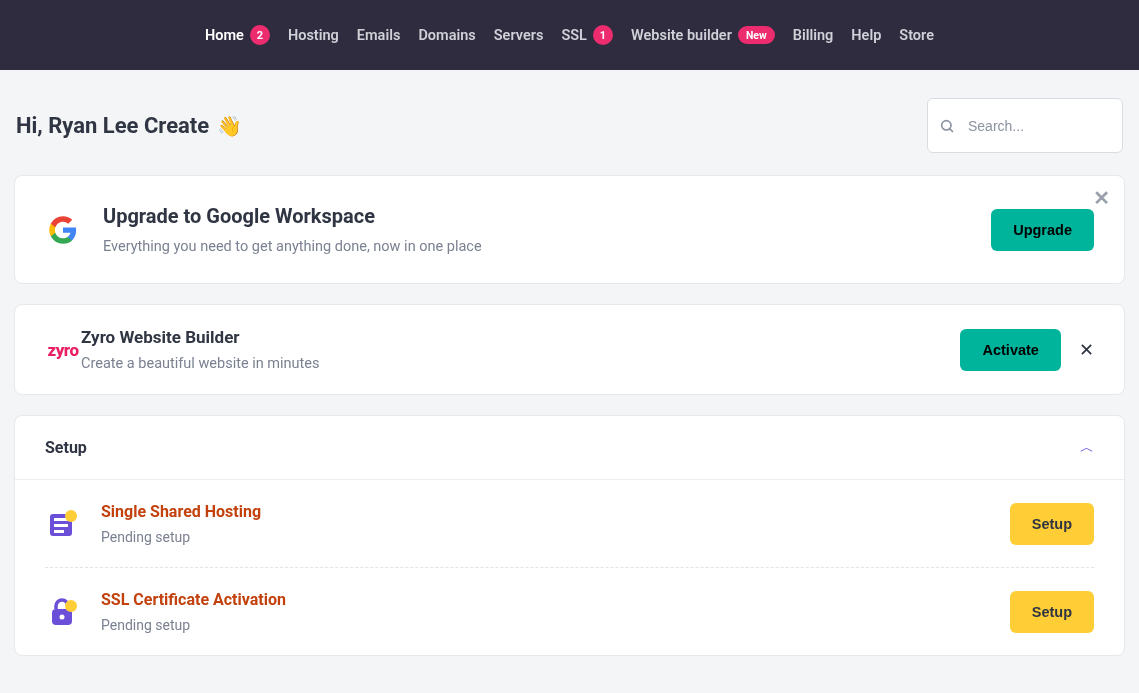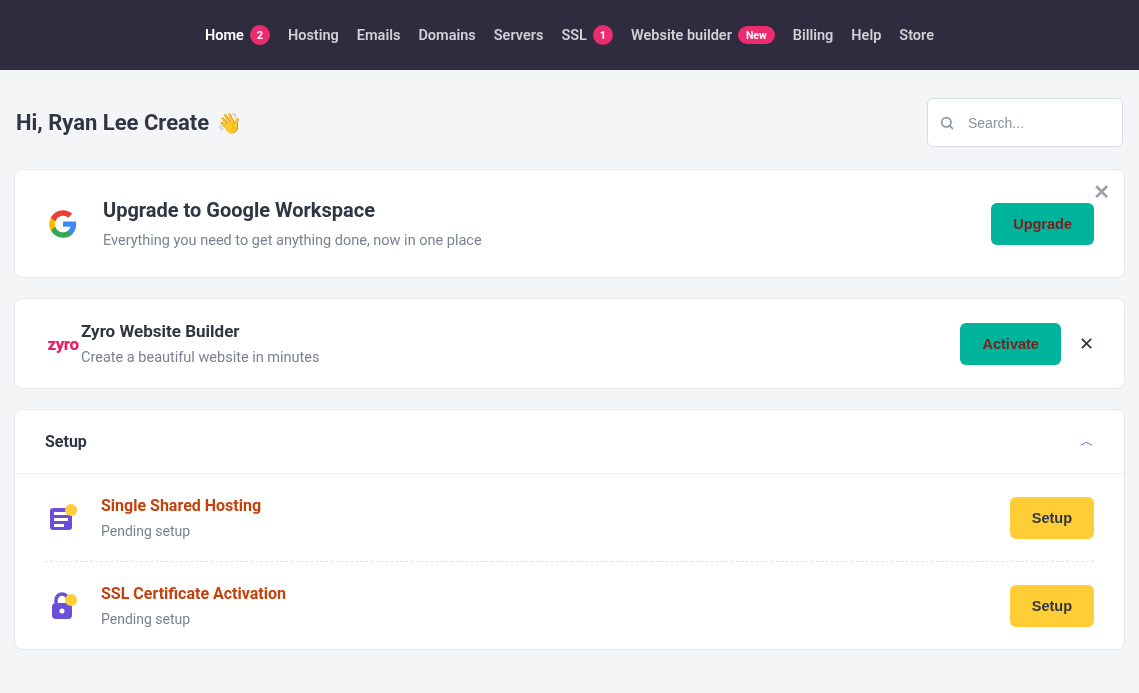--- a/index.html
+++ b/index.html
@@ -7,31 +7,31 @@
 .nav { background: #2e2c3e; height: 70px; display: flex; align-items: center; justify-content: center; gap: 18px; }
 .nav-item { color: #d0d0d8; font-size: 14.5px; font-weight: 600; cursor: pointer; display: flex; align-items: center; gap: 6px; }
 .nav-item.active { color: #fff; }
 .badge-count { background: #ec2c6e; color: #fff; border-radius: 10px; min-width: 20px; height: 20px; display: inline-flex; align-items: center; justify-content: center; font-size: 11px; font-weight: 700; padding: 0 6px; }
 .badge-new { background: #ec2c6e; color: #fff; border-radius: 10px; height: 18px; display: inline-flex; align-items: center; padding: 0 8px; font-size: 10.5px; font-weight: 700; }
 .container { padding: 28px 14px 20px; }
 .header-row { display: flex; align-items: center; justify-content: space-between; margin-bottom: 22px; padding: 0 2px; }
 .greeting { font-size: 22px; font-weight: 700; color: #2f3542; display: flex; align-items: center; gap: 8px; }
 .wave { font-size: 20px; }
 .search-box { position: relative; width: 196px; }
-.search-box input { width: 100%; height: 49px; border: 1px solid #d9dde3; border-radius: 6px; padding: 0 12px 0 40px; font-size: 14px; color: #2f3542; background: #fff; }
+.search-box input { width: 100%; height: 55px; border: 1px solid #d9dde3; border-radius: 6px; padding: 0 12px 0 40px; font-size: 14px; color: #2f3542; background: #fff; }
 .search-box input::placeholder { color: #8b92a0; }
 .search-box svg { position: absolute; left: 12px; top: 50%; transform: translateY(-50%); }
 .card { background: #fff; border: 1px solid #e6e8ec; border-radius: 8px; margin-bottom: 20px; }
 .banner { padding: 28px 30px; display: flex; align-items: center; gap: 22px; position: relative; }
 .banner-logo { width: 36px; height: 36px; display: flex; align-items: center; justify-content: center; }
 .banner-text { flex: 1; }
 .banner-title { font-size: 20px; font-weight: 700; color: #2f3542; margin-bottom: 10px; }
 .banner-sub { font-size: 14.5px; color: #7b8191; }
 .btn { border: none; border-radius: 6px; height: 42px; padding: 0 22px; font-size: 14.5px; font-weight: 700; cursor: pointer; }
-.btn-primary { background: #00b39b; color: #7f1d1d; }
+.btn-primary { background: #00b39b; color: #000000; }
 .btn-warn { background: #ffcd35; color: #2f3542; }
 .close-x { position: absolute; top: 12px; right: 14px; color: #9aa0ac; font-size: 20px; font-weight: 700; cursor: pointer; line-height: 1; }
 .banner2 { padding: 22px 30px; display: flex; align-items: center; }
 .banner2-title { font-size: 17px; font-weight: 700; color: #2f3542; margin-bottom: 8px; }
 .banner2 .close-inline { margin-left: 18px; cursor: pointer; color: #2f3542; font-size: 18px; }
 .setup-card { background: #fff; border: 1px solid #e6e8ec; border-radius: 8px; }
 .setup-header { display: flex; align-items: center; justify-content: space-between; padding: 22px 30px; border-bottom: 1px solid #eceef2; }
 .setup-header-title { font-size: 16px; font-weight: 700; color: #2f3542; }
 .chev { color: #6c4fd8; font-size: 14px; cursor: pointer; }
 .setup-row { display: flex; align-items: center; padding: 22px 30px; gap: 20px; }

